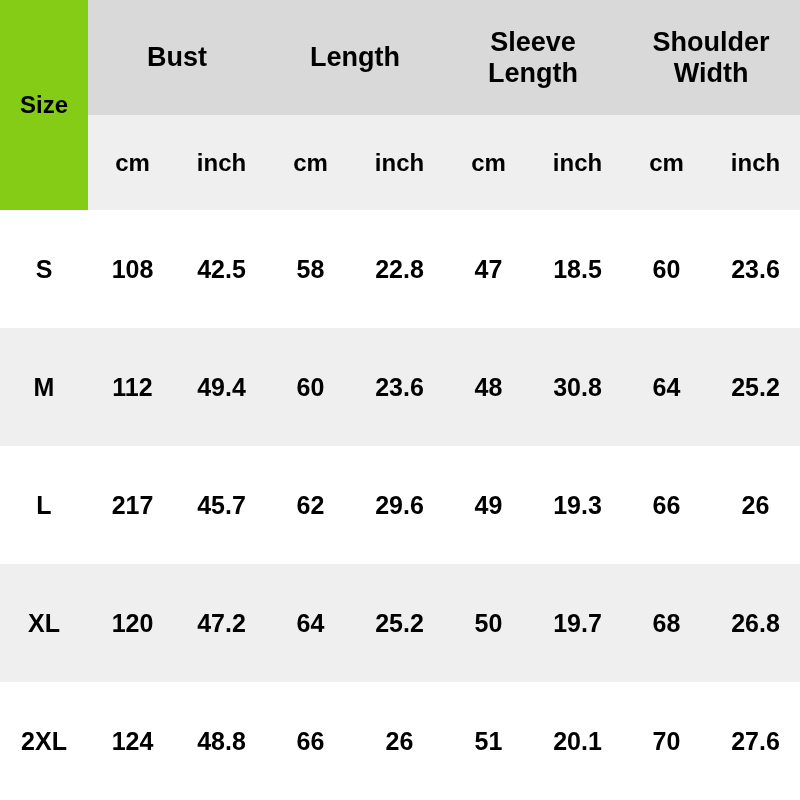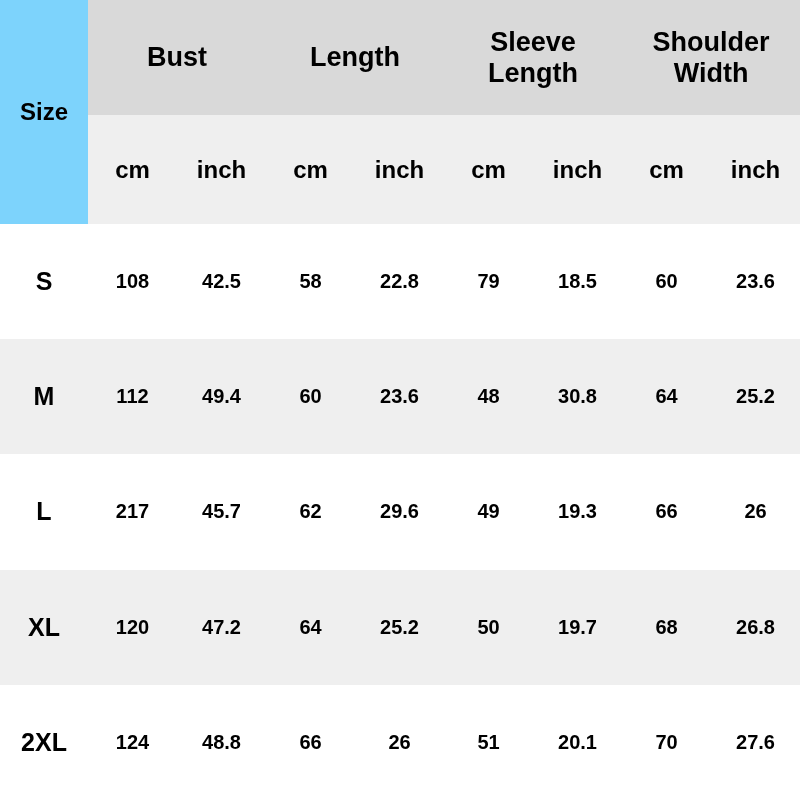--- a/index.html
+++ b/index.html
@@ -32,38 +32,38 @@
   .col-unit   { width: 89px; }
 
   
   .hdr-group {
     background: #d9d9d9;
     font-size: 27px;
     height: 115px;
     line-height: 1.12;
   }
   .hdr-size-cell {
-    background: #7dd3fc;
+    background: #84cc16;
     font-size: 24px;
     line-height: 1.1;
   }
   .hdr-unit-row {
     background: #efefef;
-    height: 109px;
+    height: 95px;
   }
   .hdr-unit {
     font-size: 24px;
   }
 
   
   .row-white { background: #ffffff; }
   .row-grey  { background: #efefef; }
   .data-row td {
     height: 114px;
-    font-size: 20px;
+    font-size: 25px;
   }
   .data-row td.size-label {
     font-size: 25px;
   }
 </style>
 </head>
 <body>
 
 <table id="size-chart">
   <colgroup>
@@ -96,21 +96,21 @@
       <td class="hdr-unit">inch</td>
     </tr>
   </thead>
   <tbody>
     <tr class="data-row row-white">
       <td class="size-label">S</td>
       <td>108</td>
       <td>42.5</td>
       <td>58</td>
       <td>22.8</td>
-      <td>79</td>
+      <td>47</td>
       <td>18.5</td>
       <td>60</td>
       <td>23.6</td>
     </tr>
     <tr class="data-row row-grey">
       <td class="size-label">M</td>
       <td>112</td>
       <td>49.4</td>
       <td>60</td>
       <td>23.6</td>

